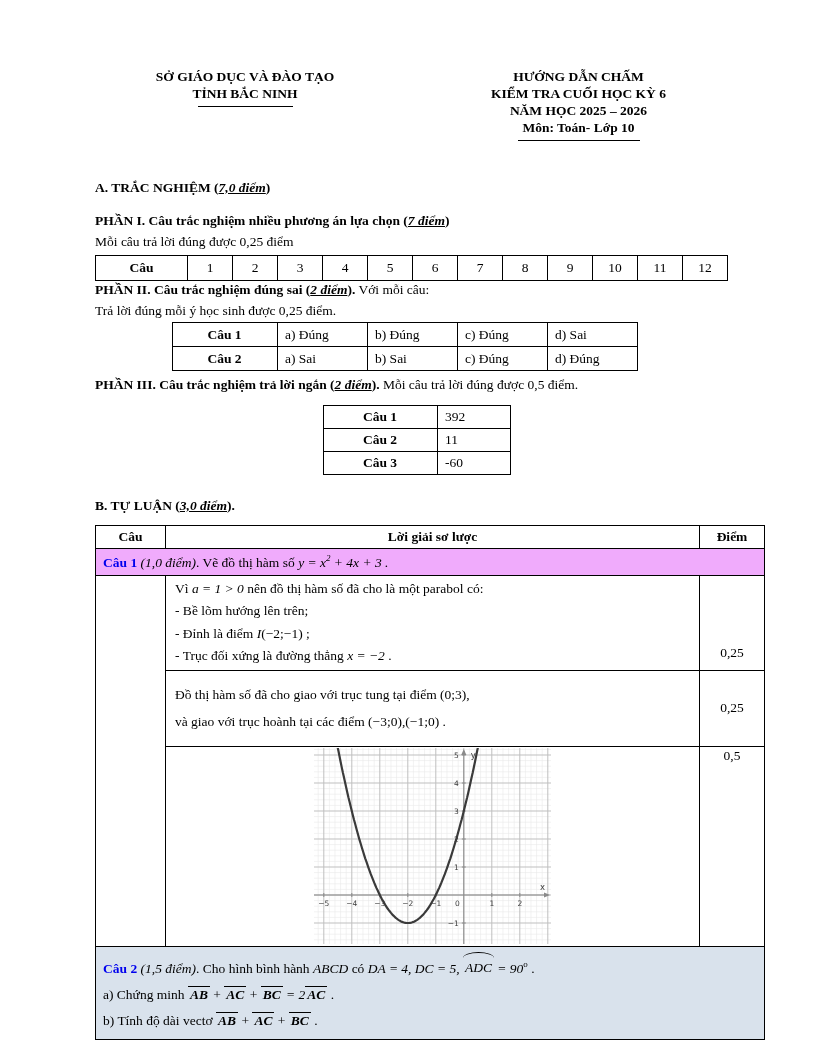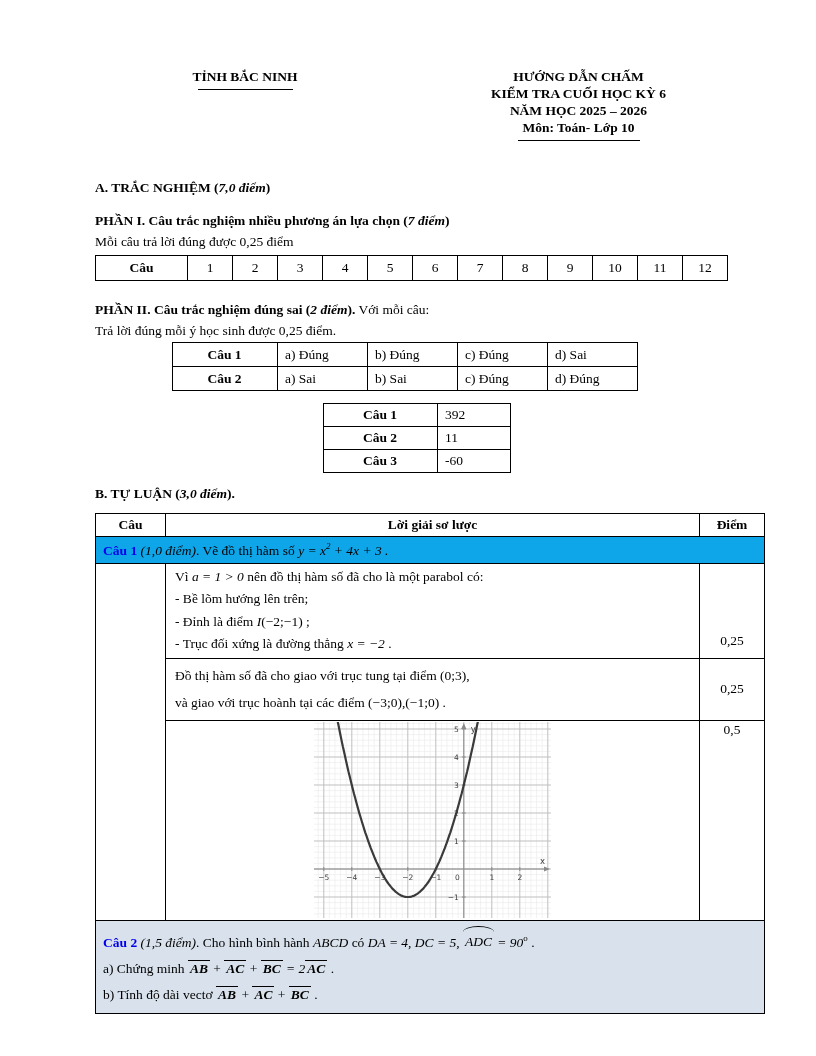--- a/index.html
+++ b/index.html
@@ -4,21 +4,21 @@
 <style>
   html,body{margin:0;padding:0;}
   body{
     width:816px;height:1056px;background:#ffffff;color:#000;
     font-family:"Liberation Serif",serif;font-size:13.5px;
     position:relative;overflow:hidden;
   }
   .content{padding:68px 54px 0 95px;}
   p{margin:0;line-height:17px;}
   .b{font-weight:bold;}
-  .bi{font-weight:bold;font-style:italic;}
+  .bi{font-weight:bold;font-style:italic;text-decoration:underline;}
   .i{font-style:italic;}
   .mi{font-style:italic;}
   .blue{color:#0000EE;font-weight:bold;}
 
   
   .hdr{display:flex;}
   .hdr-left{width:300px;text-align:center;font-weight:bold;line-height:17px;}
   .hdr-right{flex:1;text-align:center;font-weight:bold;line-height:17px;}
   .uline{border-bottom:1.6px solid #000;margin:3px auto 0;height:1px;}
   .uline.w95{width:95px;}
@@ -29,41 +29,41 @@
   .note{margin-top:4px;}
 
   table{border-collapse:collapse;table-layout:fixed;}
   td{border:1px solid #000;font-size:13.5px;overflow:hidden;}
 
   
   .t1{width:633px;margin-top:5px;}
   .t1 td{height:22px;text-align:center;}
   .t1 td.lab{font-weight:bold;}
 
-  .part2-title{margin-top:20px;}
+  .part2-title{margin-top:0;}
   
   .t2{width:465px;margin-left:77px;margin-top:3px;}
   .t2 td{height:21px;padding-left:7px;}
   .t2 td.lab{font-weight:bold;text-align:center;padding-left:0;}
 
   .part3-title{margin-top:5px;}
   
   .t3{width:187px;margin-left:228px;margin-top:12px;}
   .t3 td{height:20px;padding-left:7px;}
   .t3 td.lab{font-weight:bold;text-align:center;padding-left:0;}
 
-  .sec-b{margin-top:12px;}
+  .sec-b{margin-top:22px;}
 
   
   .essay{width:669px;margin-top:11px;}
   .essay tr.head td{height:20px;font-weight:bold;text-align:center;}
   .essay td.qcell{background:#d9e2ec;height:22px;padding:2px 7px;vertical-align:middle;}
   .essay td.sol1{height:86px;padding:2px 9px;line-height:22.4px;vertical-align:top;}
   .essay td.score-bottom{vertical-align:bottom;text-align:center;padding-bottom:9px;}
-  .essay td.sol2{height:55px;padding:3px 9px;line-height:27px;vertical-align:middle;}
+  .essay td.sol2{height:55px;padding:10px 9px;line-height:27px;vertical-align:middle;}
   .essay td.score-mid{text-align:center;vertical-align:middle;}
   .essay td.graphcell{height:199px;text-align:center;vertical-align:middle;padding:0;}
   .essay td.score-top{vertical-align:top;text-align:center;margin-top:28px;}
   .essay td.q2cell{background:#d9e2ec;padding:4px 7px;line-height:26.5px;vertical-align:middle;}
 
   sup{font-size:9px;}
   .vec{display:inline-block;border-top:1.1px solid #000;line-height:1.12;padding:0 2px 0 2px;font-style:italic;font-weight:bold;}
   .angle{position:relative;font-style:italic;display:inline-block;padding:0 2px;}
   .angle::before{
     content:"";position:absolute;left:0;right:0;top:-3px;height:5px;
@@ -71,20 +71,21 @@
   }
   #graph svg{display:block;margin:0 auto;}
 </style>
 </head>
 <body>
 
 <div class="content">
 
   <div class="hdr">
     <div class="hdr-left">
+      <p>SỞ GIÁO DỤC VÀ ĐÀO TẠO</p>
       <p>TỈNH BẮC NINH</p>
       <div class="uline w95"></div>
     </div>
     <div class="hdr-right">
       <p>HƯỚNG DẪN CHẤM</p>
       <p>KIỂM TRA CUỐI HỌC KỲ 6</p>
       <p>NĂM HỌC 2025 – 2026</p>
       <p>Môn: Toán- Lớp 10</p>
       <div class="uline w120"></div>
     </div>
@@ -152,20 +153,21 @@
     <tr>
       <td class="lab">Câu 2</td>
       <td>a) Sai</td>
       <td>b) Sai</td>
       <td>c) Đúng</td>
       <td>d) Đúng</td>
     </tr>
   </tbody>
     </table>
 
+  <p class="part3-title"><span class="b">PHẦN III. Câu trắc nghiệm trả lời ngắn (</span><span class="bi">2 điểm</span><span class="b">).</span><span> Mỗi câu trả lời đúng được 0,5 điểm.</span></p>
 
   <table class="t3">
     <colgroup>
         <col style="width:114px">
         <col style="width:73px">
       </colgroup>
     <tbody>
         <tr>
       <td class="lab">Câu 1</td>
       <td>392</td>
@@ -189,21 +191,21 @@
         <col style="width:534px">
         <col style="width:65px">
       </colgroup>
     <tbody>
         <tr class="head">
       <td>Câu</td>
       <td>Lời giải sơ lược</td>
       <td>Điểm</td>
     </tr>
     <tr>
-      <td class="qcell" colspan="3" style="background: #0ea5e9;"><span class="blue" style="color: rgb(0, 0, 238);">Câu 1</span><span class="i"> (1,0 điểm)</span><span>. Vẽ đồ thị hàm số </span><span class="mi">y = x</span><sup class="mi">2</sup><span class="mi"> + 4x + 3 .</span></td>
+      <td class="qcell" colspan="3" style="background: #f0abfc;"><span class="blue" style="color: rgb(0, 0, 238);">Câu 1</span><span class="i"> (1,0 điểm)</span><span>. Vẽ đồ thị hàm số </span><span class="mi">y = x</span><sup class="mi">2</sup><span class="mi"> + 4x + 3 .</span></td>
     </tr>
     <tr>
       <td rowspan="3"></td>
       <td class="sol1">
         <span>Vì </span><span class="mi">a = 1 &gt; 0</span><span> nên đồ thị hàm số đã cho là một parabol có:</span><br>
         <span>- Bề lõm hướng lên trên;</span><br>
         <span>- Đỉnh là điểm </span><span class="mi">I</span><span>(−2;−1)</span><span> ;</span><br>
         <span>- Trục đối xứng là đường thẳng </span><span class="mi">x = −2</span><span> .</span>
       </td>
       <td class="score-bottom">0,25</td>

